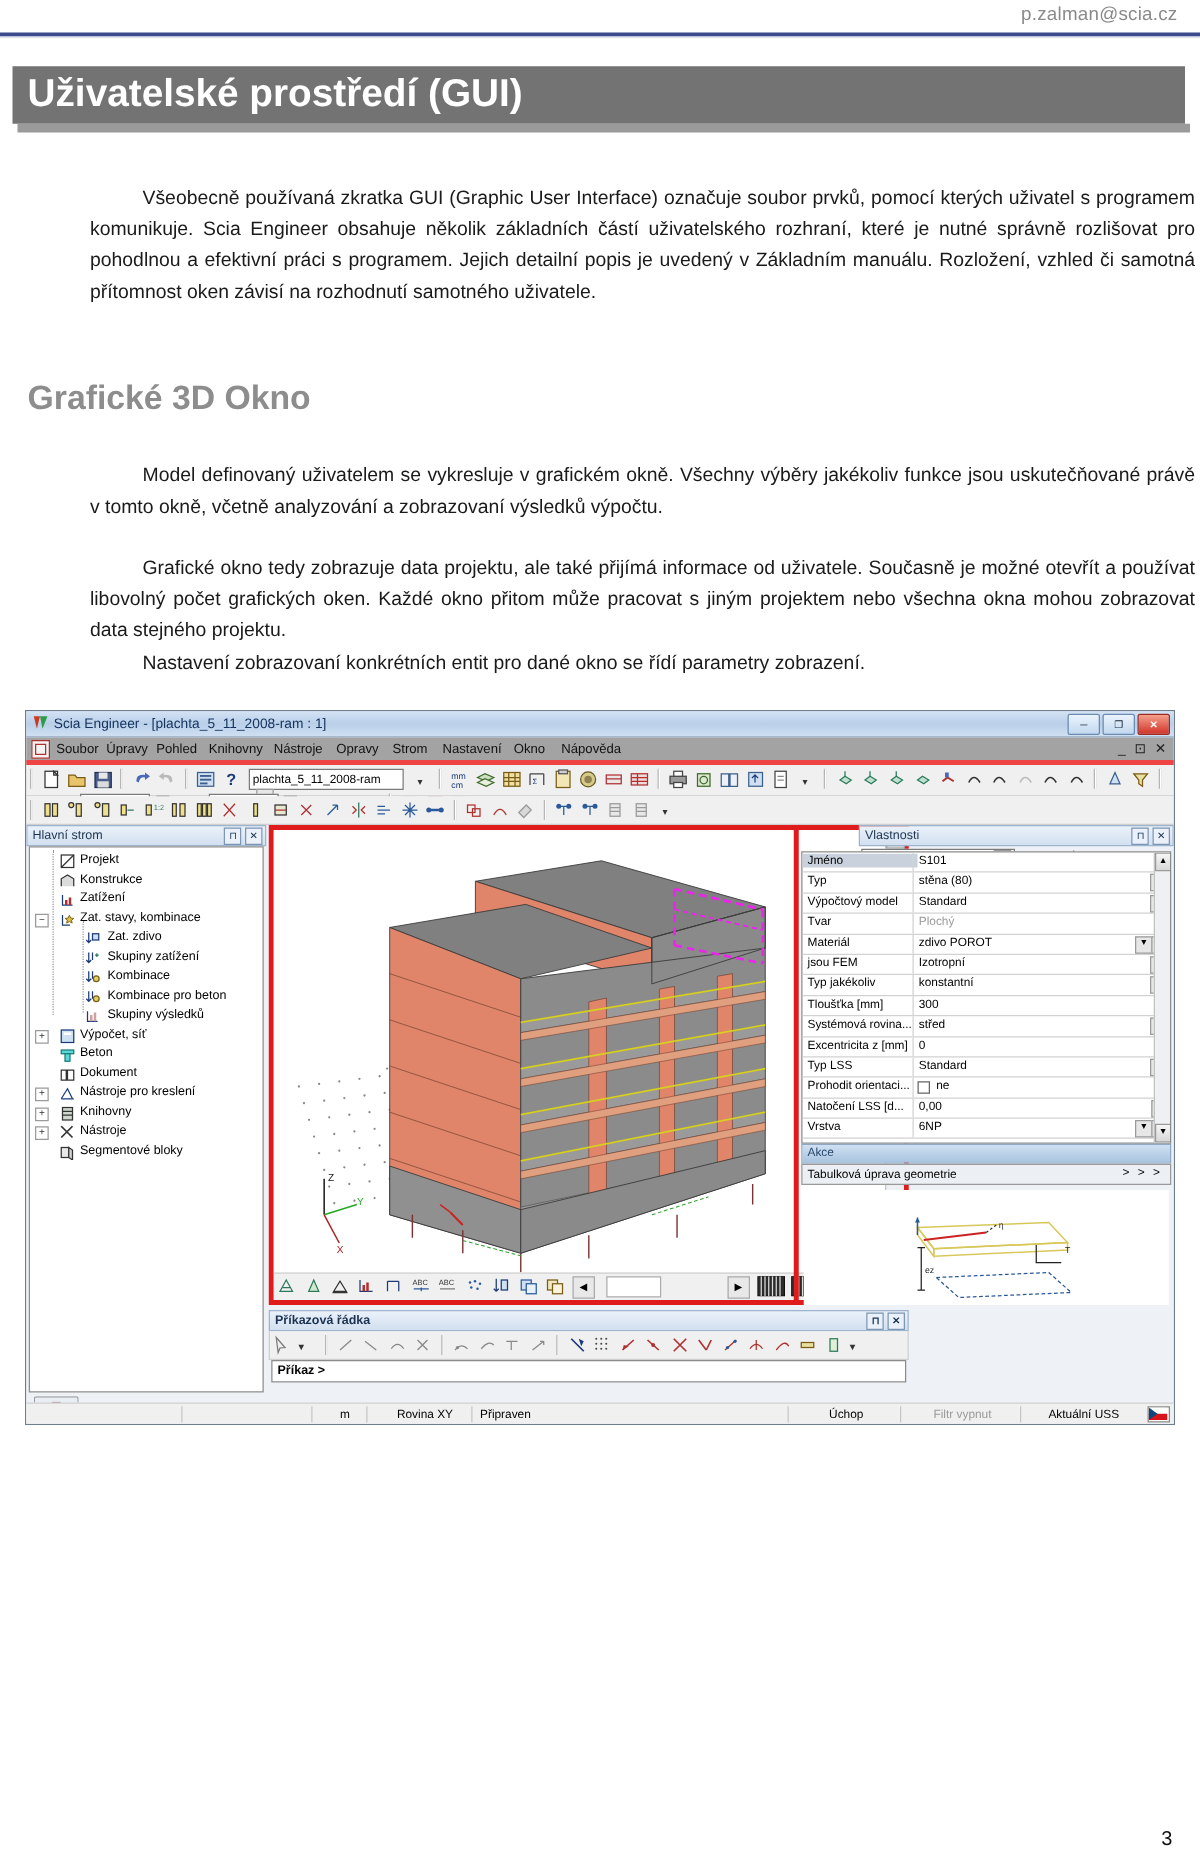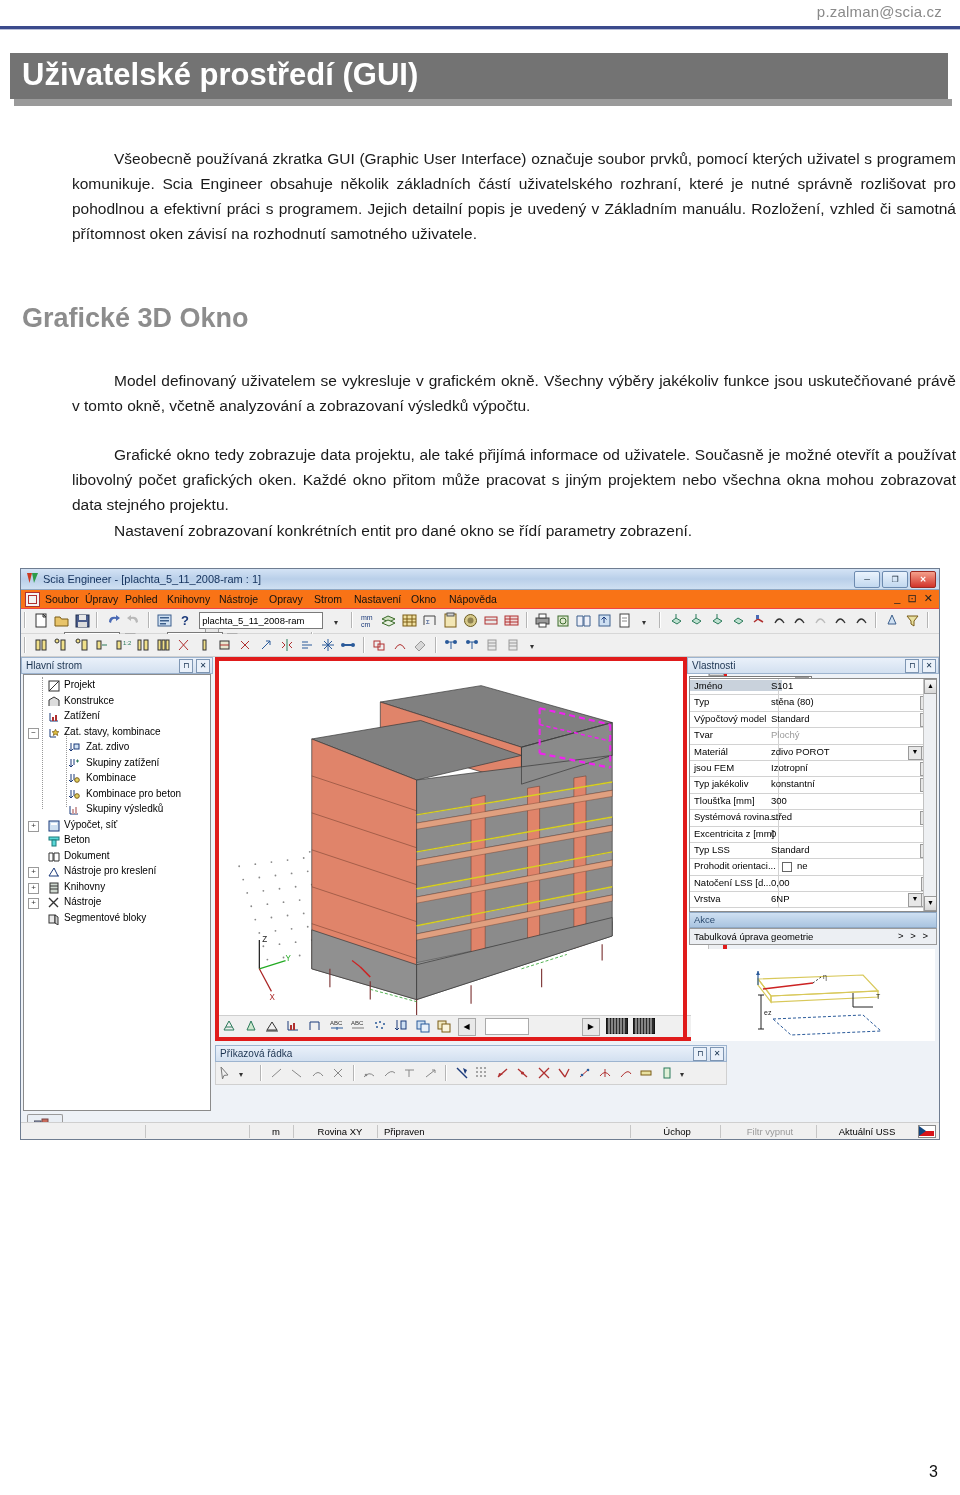--- a/index.html
+++ b/index.html
@@ -41,21 +41,21 @@
     background:linear-gradient(180deg,#d4e3f5 0%,#b9cfe9 50%,#cfe0f2 100%);
     border-bottom:1px solid #8fa8c4;
   }
   .titlebar .tb-icon{position:absolute;left:5px;top:3px;width:13px;height:13px;}
   .titlebar .tb-text{position:absolute;left:22px;top:4px;font-size:11px;color:#13315c;white-space:nowrap;}
   .winbtns{position:absolute;right:3px;top:2px;display:flex;gap:2px;}
   .winbtn{width:24px;height:15px;border:1px solid #6d8bb0;border-radius:2px;
     background:linear-gradient(180deg,#eaf3fd,#c2d8ef);font-size:8px;line-height:15px;text-align:center;color:#123;}
   .winbtn.cl{background:linear-gradient(180deg,#f4a08c,#d2342a);border-color:#9c2a22;color:#fff;font-weight:bold;}
 
-  .menubar{position:relative;height:18px;background:#f97316;border-bottom:1px solid #ef4444;}
+  .menubar{position:relative;height:18px;background:#a3a3a3;border-bottom:4px solid #ef4444;}
   .menubar .mi{position:absolute;top:3px;font-size:10.5px;color:#111;white-space:nowrap;}
   .menubar .mlogo{position:absolute;left:4px;top:2px;width:13px;height:13px;border:1px solid #b03030;background:#f3f3f3;}
   .menubar .mlogo:after{content:"";position:absolute;left:2px;top:2px;width:7px;height:7px;border:1px solid #b03030;}
   .mdibtns{position:absolute;right:4px;top:2px;font-size:11px;letter-spacing:2px;color:#222;font-family:"Liberation Sans",sans-serif;}
 
   .toolbar{position:relative;height:24px;background:#f0f0f0;border-bottom:1px solid #d7d7d7;}
   .toolbar2{position:relative;height:22px;background:#f0f0f0;border-bottom:1px solid #cfcfcf;}
   .tbtn{display:inline-block;width:17px;height:17px;margin:3px 0 0 1px;vertical-align:top;}
   .sep{display:inline-block;width:1px;height:16px;margin:3px 3px 0 3px;background:#b5b5b5;vertical-align:top;border-right:1px solid #fff;}
   .combo{display:inline-block;height:15px;margin:3px 2px 0 3px;border:1px solid #7a7a7a;background:#fff;
@@ -89,51 +89,51 @@
   
   .gfx-wrap{position:absolute;left:194px;top:0;right:212px;bottom:96px;border:4px solid #e01b1b;background:#fff;}
   .gfx{position:absolute;left:0;top:0;right:14px;bottom:22px;background:#fff;overflow:hidden;}
   .gfx-vscroll{position:absolute;right:0;top:0;width:14px;bottom:22px;background:#eef0f3;border-left:1px solid #c2c2c2;}
   .sc-btn{position:absolute;left:0;width:13px;height:13px;background:linear-gradient(180deg,#f6f6f6,#d8d8d8);
     border:1px solid #9a9a9a;font-size:7px;line-height:11px;text-align:center;}
   .gfx-bottombar{position:absolute;left:0;right:0;bottom:0;height:21px;background:#f0f0f0;border-top:1px solid #cfcfcf;}
   .gbtn{display:inline-block;width:16px;height:16px;margin:2px 1px 0 2px;vertical-align:top;}
 
   
-  .rightpanel{position:absolute;right:0;top:0;width:252px;bottom:0;}
+  .rightpanel{position:absolute;right:0;top:0;width:252px;bottom:0;padding-left:48px;}
   .redbar{position:absolute;left:-4px;top:0;width:4px;bottom:96px;background:#e01b1b;}
   .prop-combo{position:relative;height:17px;margin:2px 2px 0 2px;}
   .prop-combo .pc{position:absolute;left:0;top:0;width:118px;height:15px;border:1px solid #7a7a7a;background:#fff;
     font-size:9.5px;line-height:15px;padding-left:3px;}
   .prop-combo .pcarw{position:absolute;left:106px;top:1px;width:12px;height:13px;background:#e7e7e7;border:1px solid #9a9a9a;
     text-align:center;font-size:7px;line-height:11px;}
   .prop-combo .pbtn{position:absolute;top:1px;width:15px;height:14px;}
   .proptable{position:absolute;left:2px;top:21px;right:2px;height:232px;border:1px solid #8b8b8b;background:#fff;overflow:hidden;}
   .prow{position:relative;height:15.4px;border-bottom:1px solid #d2d2d2;font-size:9.5px;}
   .prow .pk{position:absolute;left:0;top:1px;width:88px;padding-left:4px;white-space:nowrap;overflow:hidden;}
-  .prow .pv{position:absolute;left:78px;right:0;top:1px;padding-left:3px;white-space:nowrap;overflow:hidden;}
+  .prow .pv{position:absolute;left:90px;right:0;top:1px;padding-left:3px;white-space:nowrap;overflow:hidden;}
   .prow .vdiv{position:absolute;left:88px;top:0;bottom:0;width:1px;background:#d2d2d2;}
   .prow.sel .pk{background:#c9d2dc;}
   .prow .dd{position:absolute;right:14px;top:1px;width:12px;height:12px;background:#e7e7e7;border:1px solid #9a9a9a;
     text-align:center;font-size:7px;line-height:10px;}
   .prow .dots{position:absolute;right:1px;top:1px;width:12px;height:12px;background:#e7e7e7;border:1px solid #9a9a9a;
     text-align:center;font-size:8px;line-height:9px;}
   .prow .chk{position:absolute;left:92px;top:3px;width:8px;height:8px;border:1px solid #666;background:#fff;}
   .prow.grey .pv{color:#9a9a9a;}
   .ptscroll{position:absolute;right:0;top:0;width:12px;bottom:0;background:#eef0f3;border-left:1px solid #c2c2c2;}
   .akce-hdr{position:absolute;left:2px;top:255px;right:2px;height:14px;
     background:linear-gradient(180deg,#cfe0f2,#a9c4e0);border:1px solid #8fa8c4;}
   .akce-hdr span{position:absolute;left:4px;top:1px;font-size:9.5px;color:#2b4a6e;}
   .akce-row{position:absolute;left:2px;top:271px;right:2px;height:15px;border:1px solid #9a9a9a;background:#eceff3;}
   .akce-row .ar-t{position:absolute;left:4px;top:2px;font-size:9.5px;}
   .akce-row .ar-a{position:absolute;right:6px;top:1px;font-size:9.5px;letter-spacing:2px;}
   .diagram{position:absolute;left:4px;top:292px;right:4px;height:92px;background:#fff;}
 
   
-  .cmdpanel{position:absolute;left:194px;right:212px;bottom:0;height:92px;}
+  .cmdpanel{position:absolute;left:194px;right:212px;bottom:0;height:92px;font-weight:bold;}
   .cmd-toolbar{position:relative;height:22px;background:#f0f0f0;border:1px solid #d0d0d0;border-top:none;}
   .cmd-input{position:absolute;left:2px;right:2px;top:40px;height:16px;border:1px solid #8b8b8b;background:#fff;
     font-size:10px;line-height:16px;padding-left:4px;}
 
   
   .statusbar{position:absolute;left:0;right:0;bottom:0;height:16px;background:#f0f0f0;border-top:1px solid #cfcfcf;}
   .sb{position:absolute;top:2px;height:13px;font-size:9.5px;line-height:13px;border-left:1px solid #c6c6c6;
      padding-left:6px;padding-right:6px;white-space:nowrap;}
   .sb.grey{color:#9a9a9a;}
   .flagico{position:absolute;right:3px;top:2px;width:16px;height:11px;background:#fff;border:1px solid #888;}
@@ -993,20 +993,21 @@
         <span class="tbtn"><svg width="16" height="16">
               <rect x="3" y="6" width="10" height="4" fill="#e8e0a0" stroke="#7a5c16"></rect>
             </svg></span>
         <span class="tbtn"><svg width="16" height="16">
               <rect x="5" y="3" width="6" height="10" fill="#e0f0d8" stroke="#2a7a5a"></rect>
             </svg></span>
         <span class="tbtn"><svg width="10" height="16">
               <text x="1" y="12" font-size="8" fill="#333" font-family="Liberation Sans">▾</text>
             </svg></span>
       </div>
+      <div class="cmd-input">Příkaz &gt;</div>
     </div>
 
     <div class="rightpanel">
       <div class="redbar"></div>
       <div class="panel-hdr">
         <span class="ph-t">Vlastnosti</span>
         <span class="ph-btns">
           <span class="ph-b">⊓</span>
           <span class="ph-b">✕</span>
         </span>

